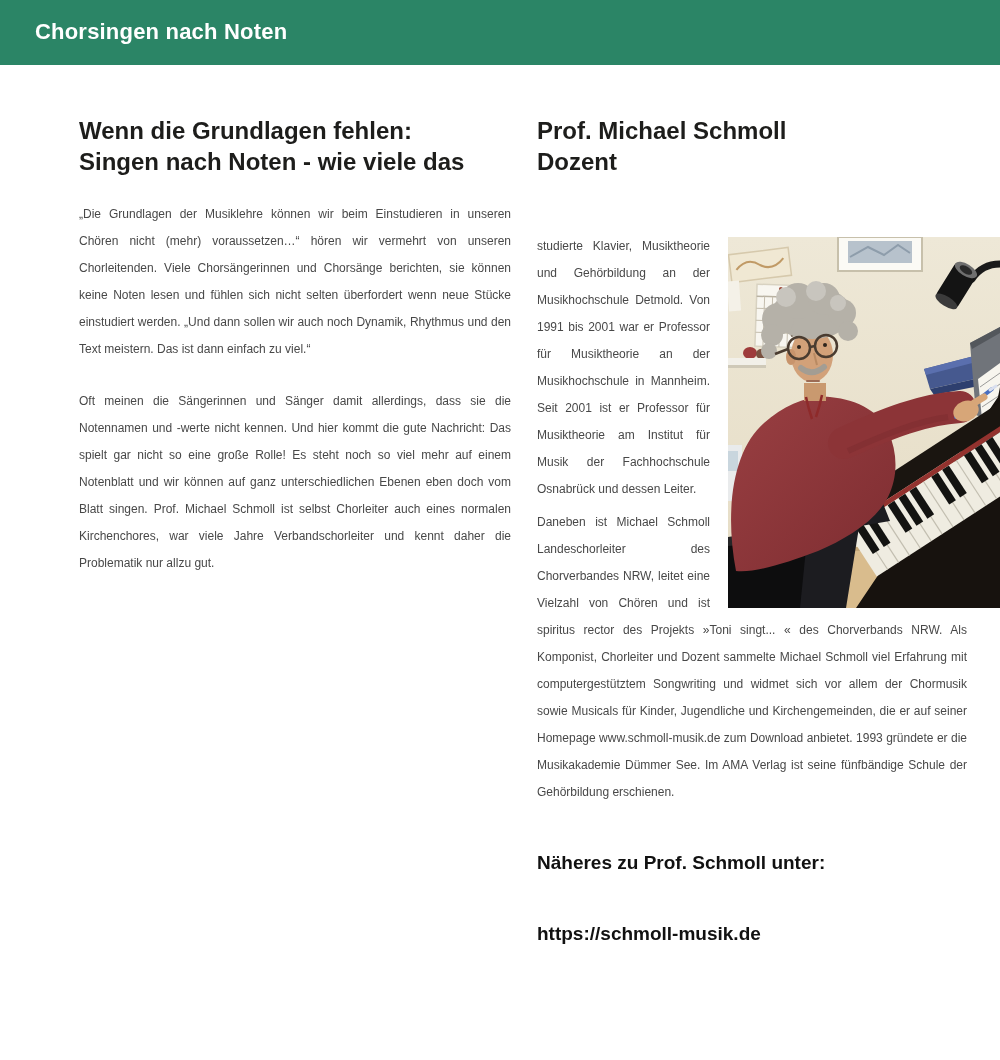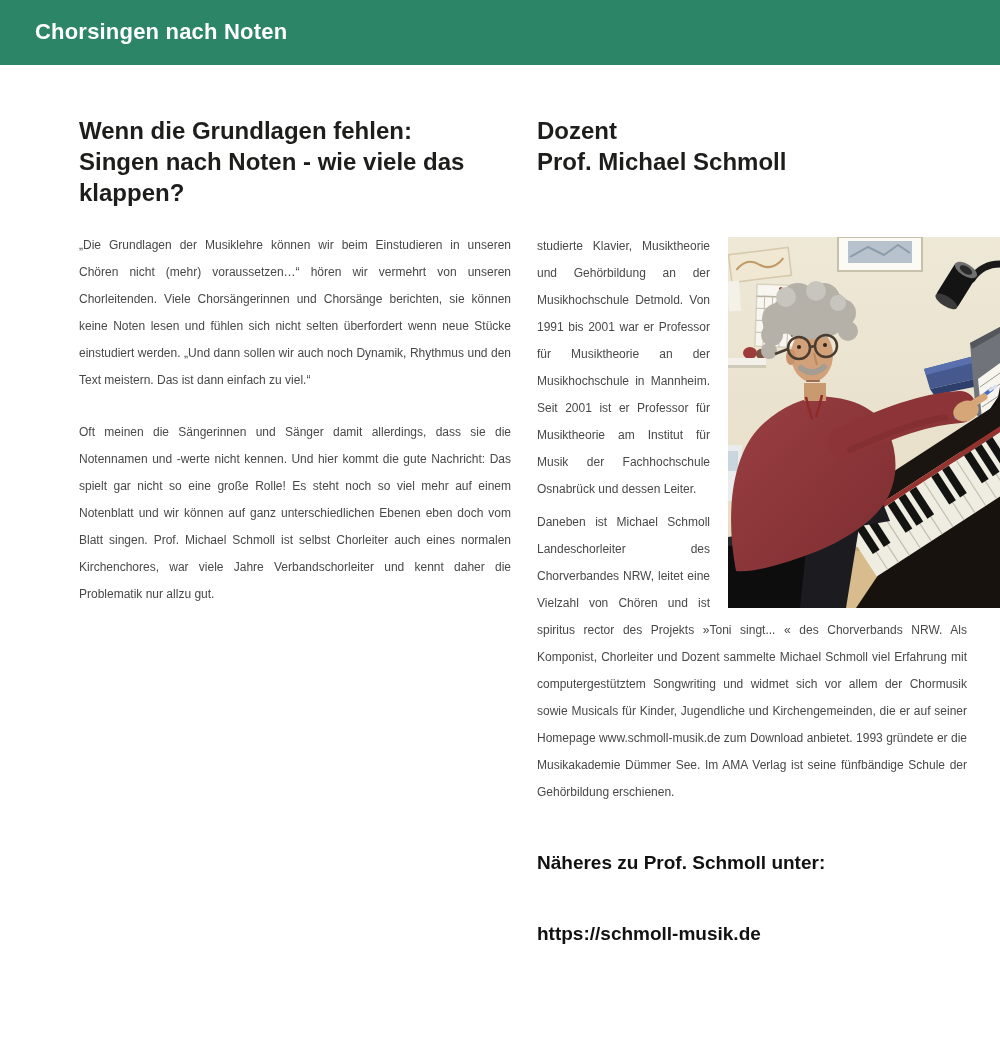--- a/index.html
+++ b/index.html
@@ -42,32 +42,31 @@
 <div class="page">
 
   <div class="header">
     <div class="header-title">Chorsingen nach Noten</div>
   </div>
 
   <div class="col-left">
     <div class="heading">
       <div>Wenn die Grundlagen fehlen:</div>
       <div>Singen nach Noten - wie viele das</div>
-      <div>klappen?</div>
     </div>
     <div class="body-text">
       <p>„Die Grundlagen der Musiklehre können wir beim Einstudieren in unseren Chören nicht (mehr) voraussetzen…“ hören wir vermehrt von unseren Chorleitenden. Viele Chorsängerinnen und Chorsänge berichten, sie können keine Noten lesen und fühlen sich nicht selten überfordert wenn neue Stücke einstudiert werden. „Und dann sollen wir auch noch Dynamik, Rhythmus und den Text meistern. Das ist dann einfach zu viel.“</p>
       <p>Oft meinen die Sängerinnen und Sänger damit allerdings, dass sie die Notennamen und -werte nicht kennen. Und hier kommt die gute Nachricht: Das spielt gar nicht so eine große Rolle! Es steht noch so viel mehr auf einem Notenblatt und wir können auf ganz unterschiedlichen Ebenen eben doch vom Blatt singen. Prof. Michael Schmoll ist selbst Chorleiter auch eines normalen Kirchenchores, war viele Jahre Verbandschorleiter und kennt daher die Problematik nur allzu gut.</p>
     </div>
   </div>
 
   <div class="col-right">
     <div class="heading">
+      <div>Prof. Michael Schmoll</div>
       <div>Dozent</div>
-      <div>Prof. Michael Schmoll</div>
     </div>
     <div class="body-text rc-body">
       <div class="photo-spacer"></div>
       <p>studierte Klavier, Musiktheorie und Gehörbildung an der Musikhochschule Detmold. Von 1991 bis 2001 war er Professor für Musiktheorie an der Musikhochschule in Mannheim. Seit 2001 ist er Professor für Musiktheorie am Institut für Musik der Fachhochschule Osnabrück und dessen Leiter.</p>
       <p>Daneben ist Michael Schmoll Landeschorleiter des Chorverbandes NRW, leitet eine Vielzahl von Chören und ist spiritus rector des Projekts »Toni singt... « des Chorverbands NRW. Als Komponist, Chorleiter und Dozent sammelte Michael Schmoll viel Erfahrung mit computergestütztem Songwriting und widmet sich vor allem der Chormusik sowie Musicals für Kinder, Jugendliche und Kirchengemeinden, die er auf seiner Homepage www.schmoll-musik.de zum Download anbietet. 1993 gründete er die Musikakademie Dümmer See. Im AMA Verlag ist seine fünfbändige Schule der Gehörbildung erschienen.</p>
     </div>
     <div class="rc-footer">
       <div>Näheres zu Prof. Schmoll unter:</div>
       <div class="link">https://schmoll-musik.de</div>
     </div>

